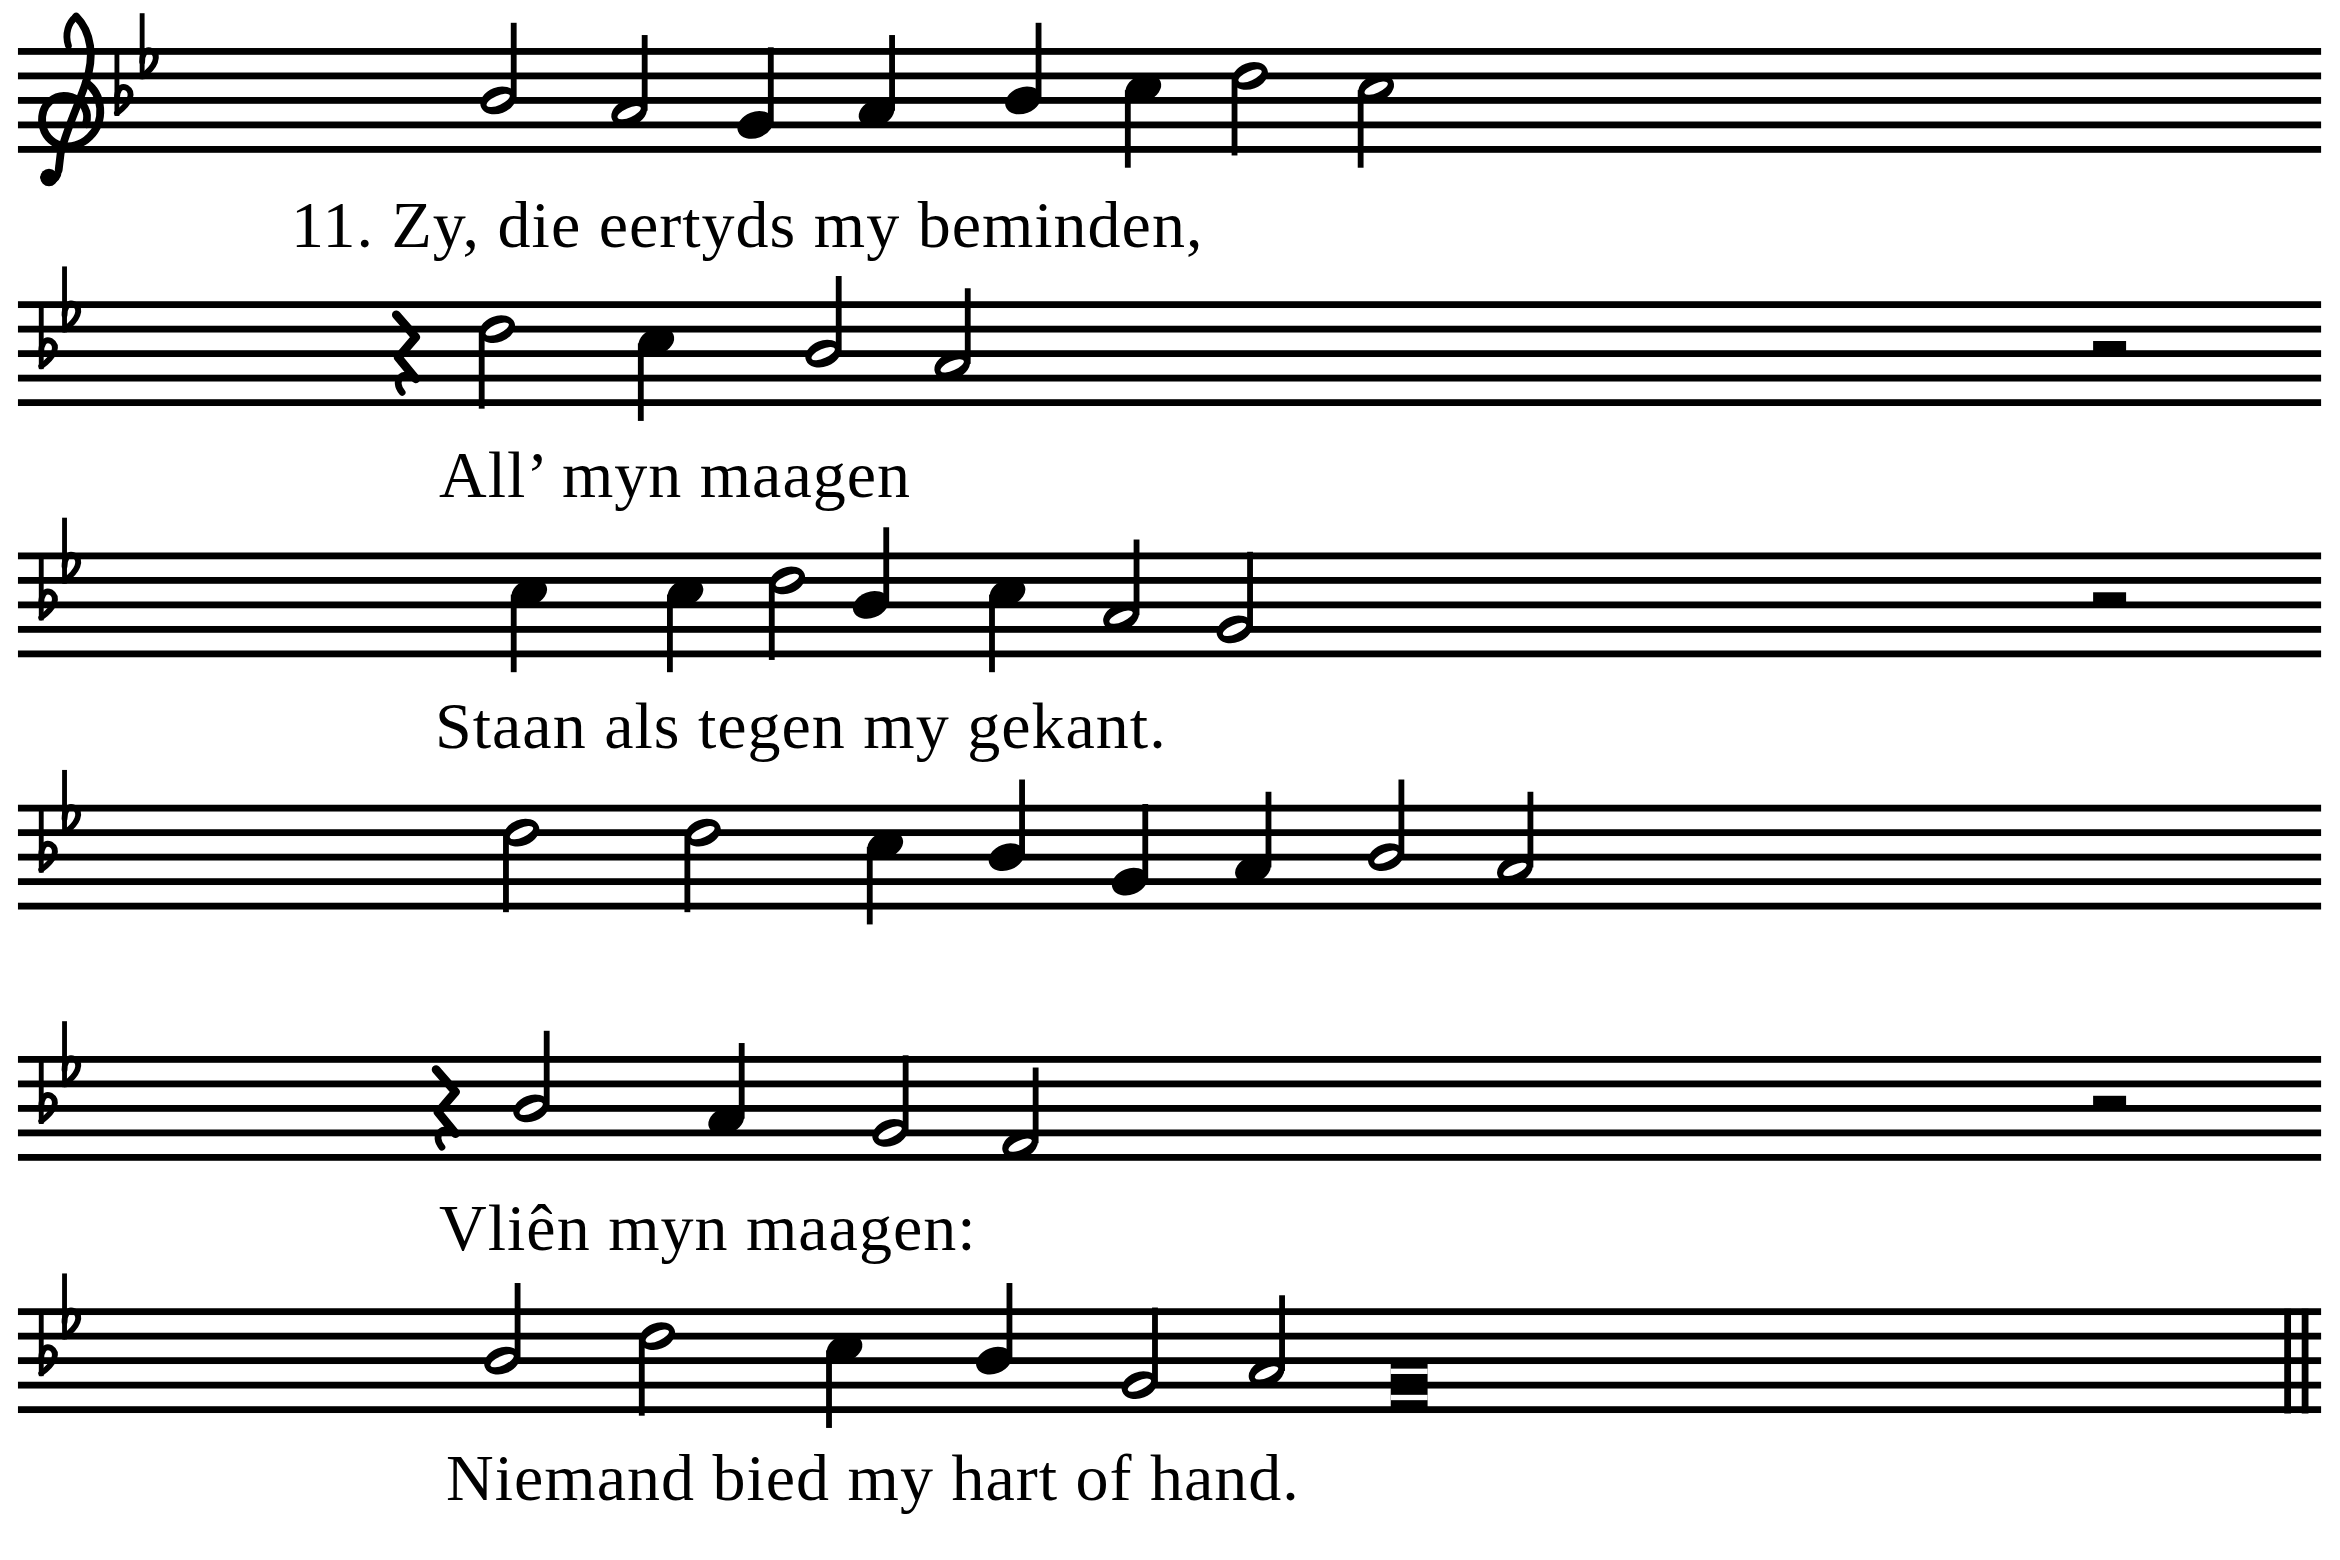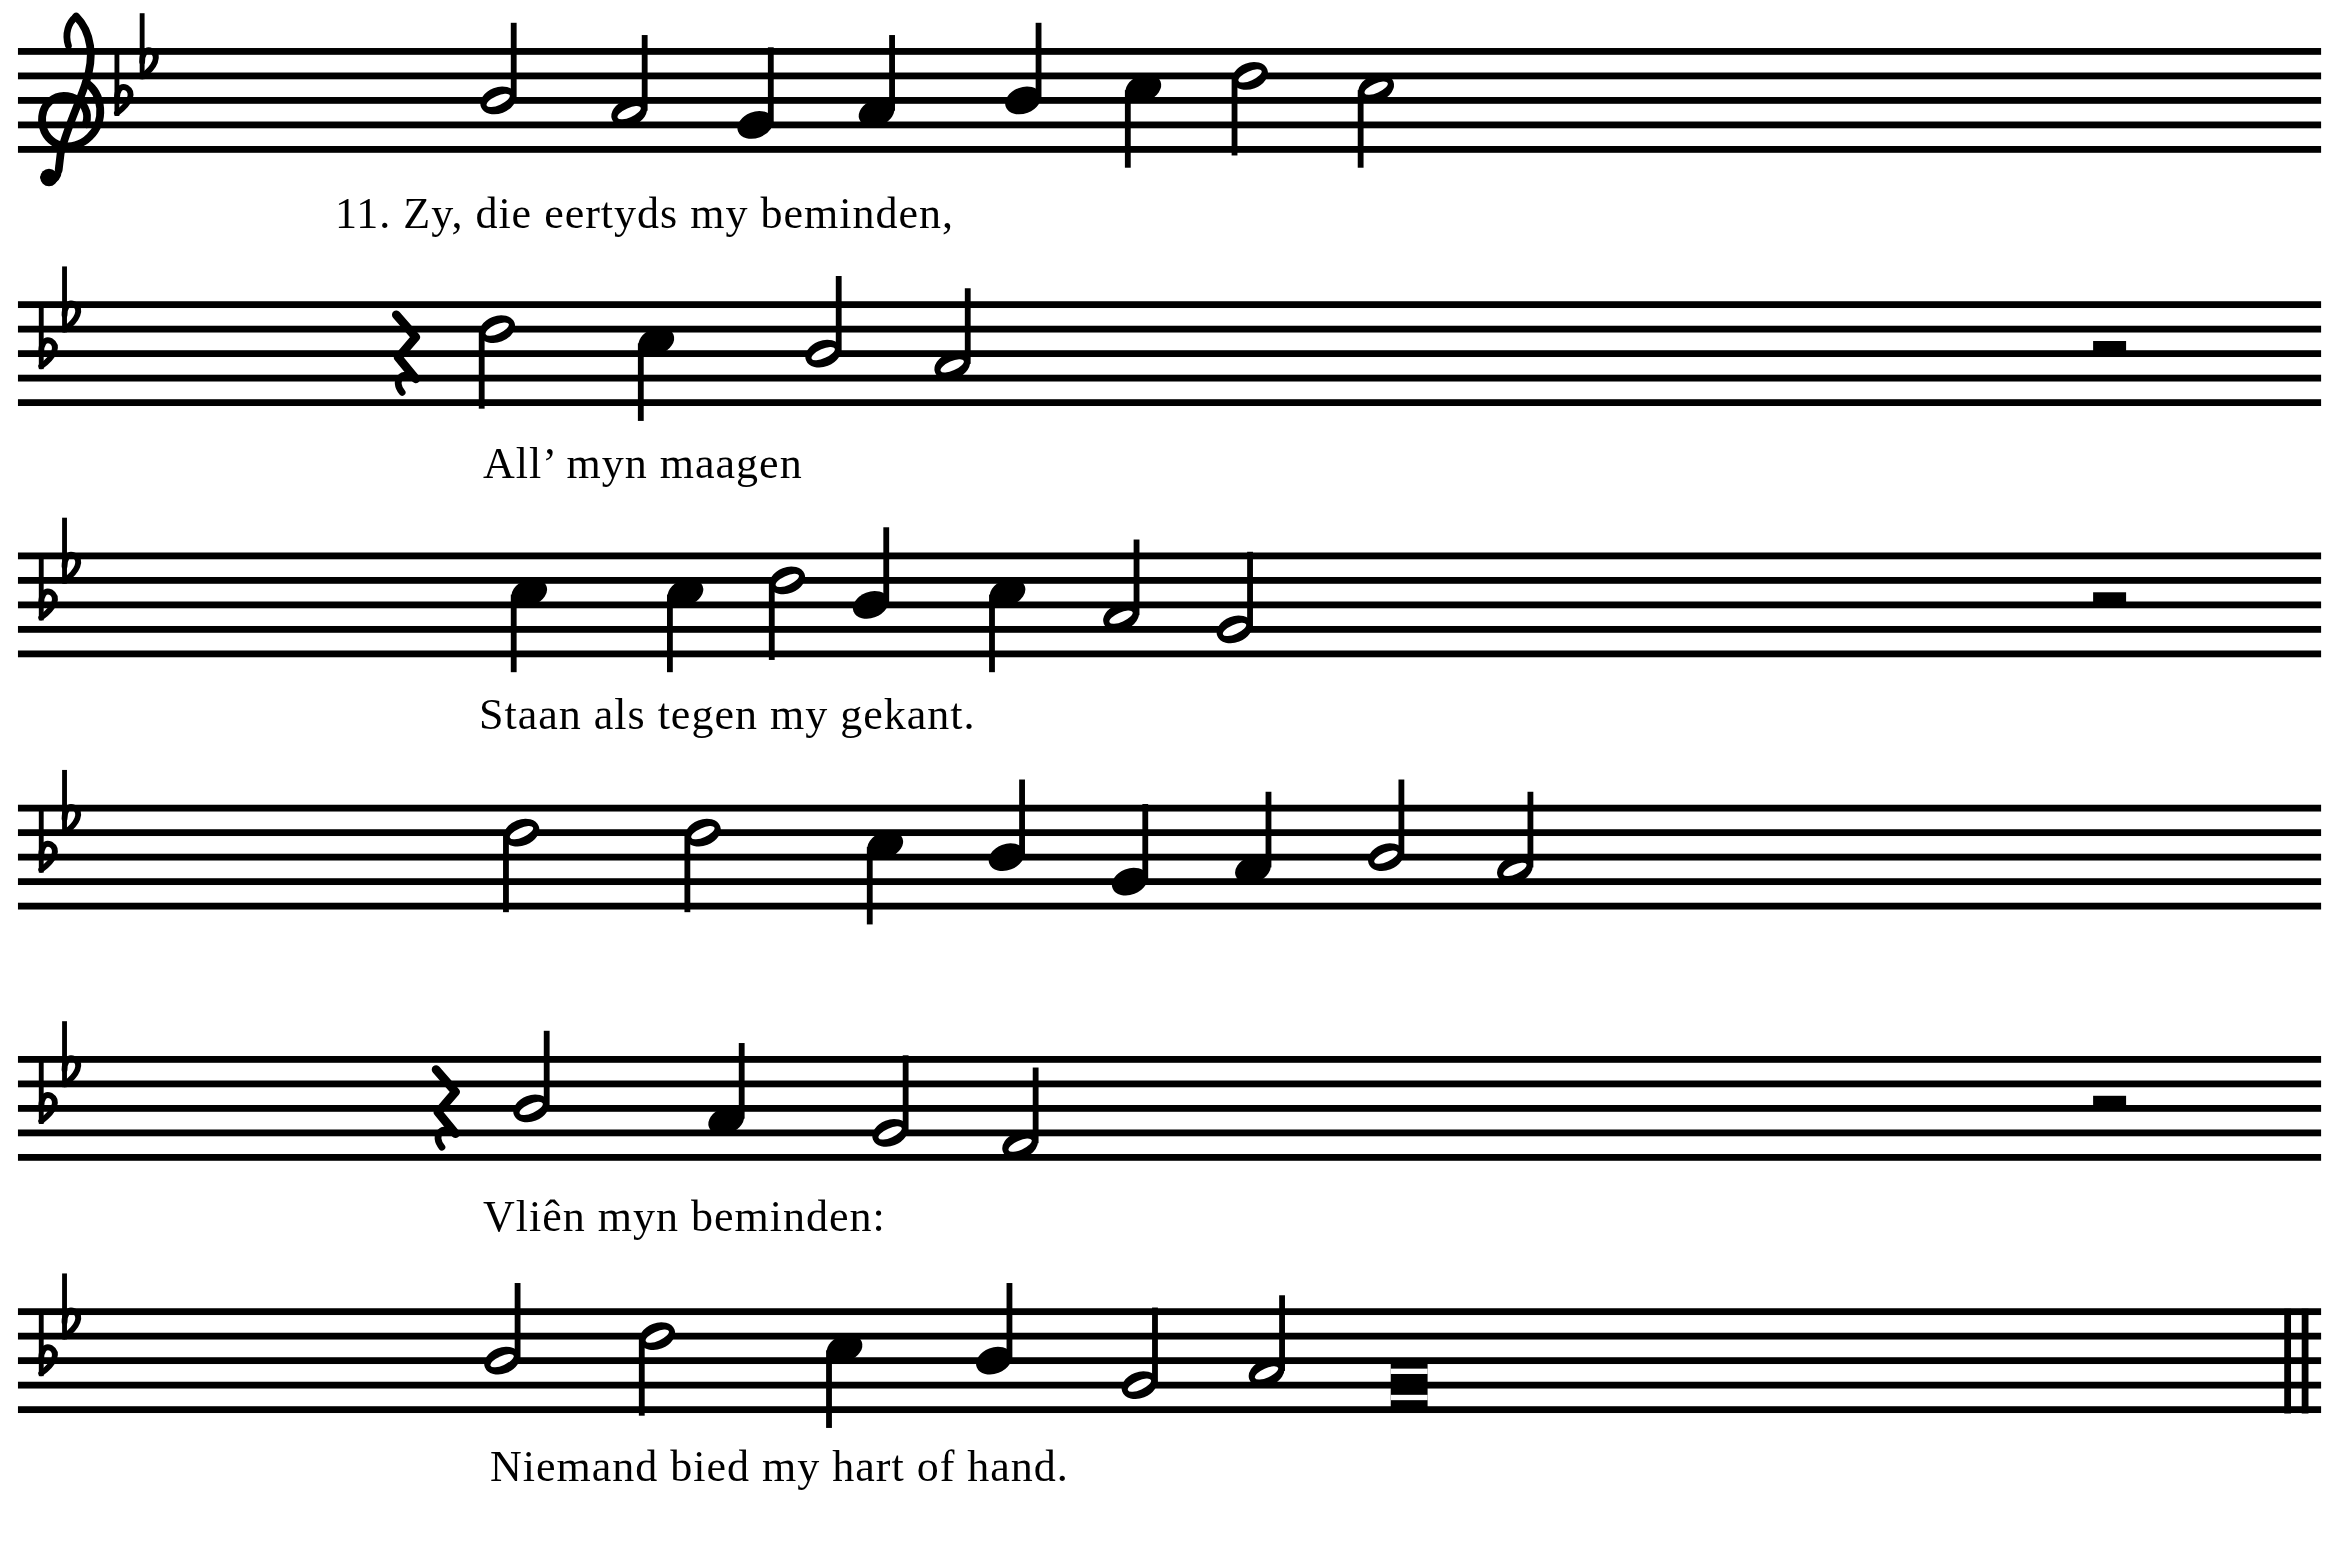--- a/index.html
+++ b/index.html
@@ -2,26 +2,25 @@
 <html><head>
 <meta charset="utf-8">
 <title>Psalm score page</title>
 <style>
   html,body{margin:0;padding:0;background:#ffffff;}
   #page{position:relative;width:2341px;height:1560px;background:#ffffff;overflow:hidden;}
   #score-svg{position:absolute;left:0;top:0;width:2341px;height:1560px;}
   .lyric{
     position:absolute;
     font-family:"Liberation Serif","DejaVu Serif",serif;
-    font-size:44px;
+    font-size:66px;
     line-height:1;
     color:#000;
     white-space:nowrap;
     letter-spacing:1px;
-    margin-left:44px;
   }
 </style>
 </head>
 <body>
 
 <div id="page">
   <svg id="score-svg" viewBox="0 0 2412 1608" xmlns="http://www.w3.org/2000/svg">
       <g>
         <rect x="18" y="49.5" width="2374" height="7" fill="#000000"></rect>
         <rect x="18" y="74.75" width="2374" height="7" fill="#000000"></rect>
@@ -304,16 +303,16 @@
           <rect x="1433" y="1437.75" width="38" height="5.5" fill="#ffffff"></rect>
         </g>
         <rect x="2354" y="1349" width="7" height="108" fill="#000000"></rect>
         <rect x="2372" y="1349" width="7" height="108" fill="#000000"></rect>
       </g>
     </svg>
 
   <div class="lyric" style="left: 291px; top: 192px;">11. Zy, die eertyds my beminden,</div>
   <div class="lyric" style="left: 439px; top: 442px;">All’ myn maagen</div>
   <div class="lyric" style="left: 435px; top: 693px;">Staan als tegen my gekant.</div>
-  <div class="lyric" style="left: 439px; top: 1195px;">Vliên myn beminden:</div>
+  <div class="lyric" style="left: 439px; top: 1195px;">Vliên myn maagen:</div>
   <div class="lyric" style="left: 446px; top: 1445px;">Niemand bied my hart of hand.</div>
 </div>
 
 
 </body></html>

